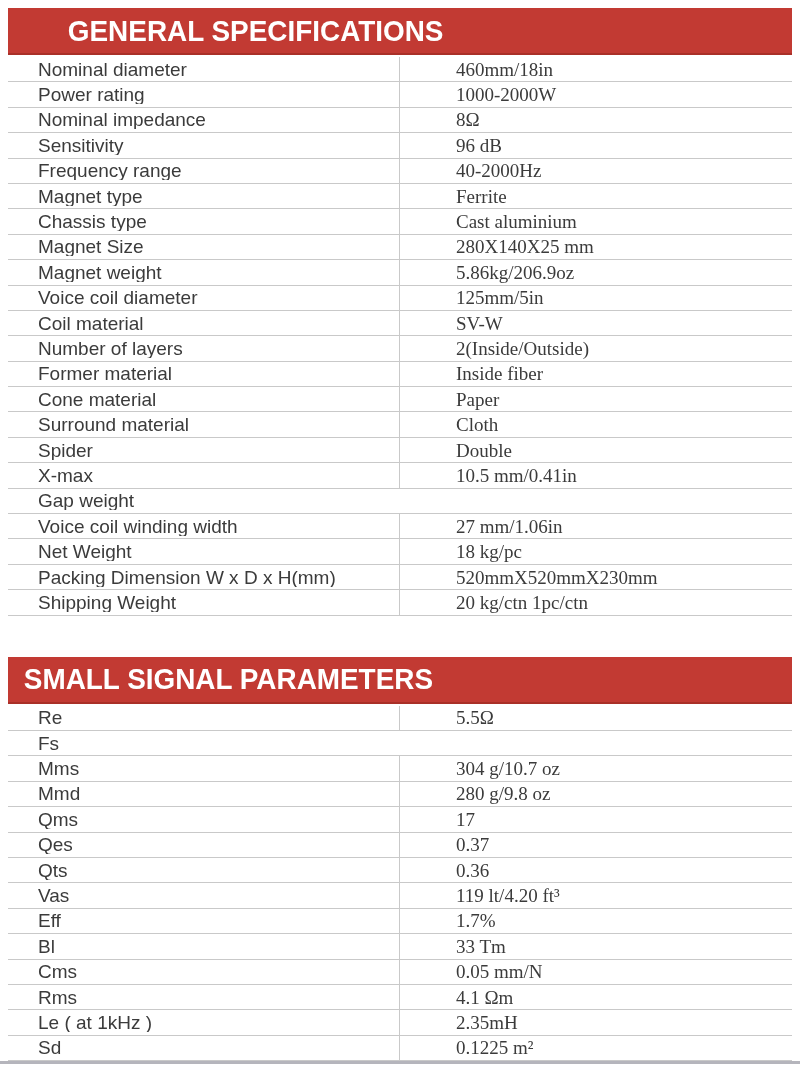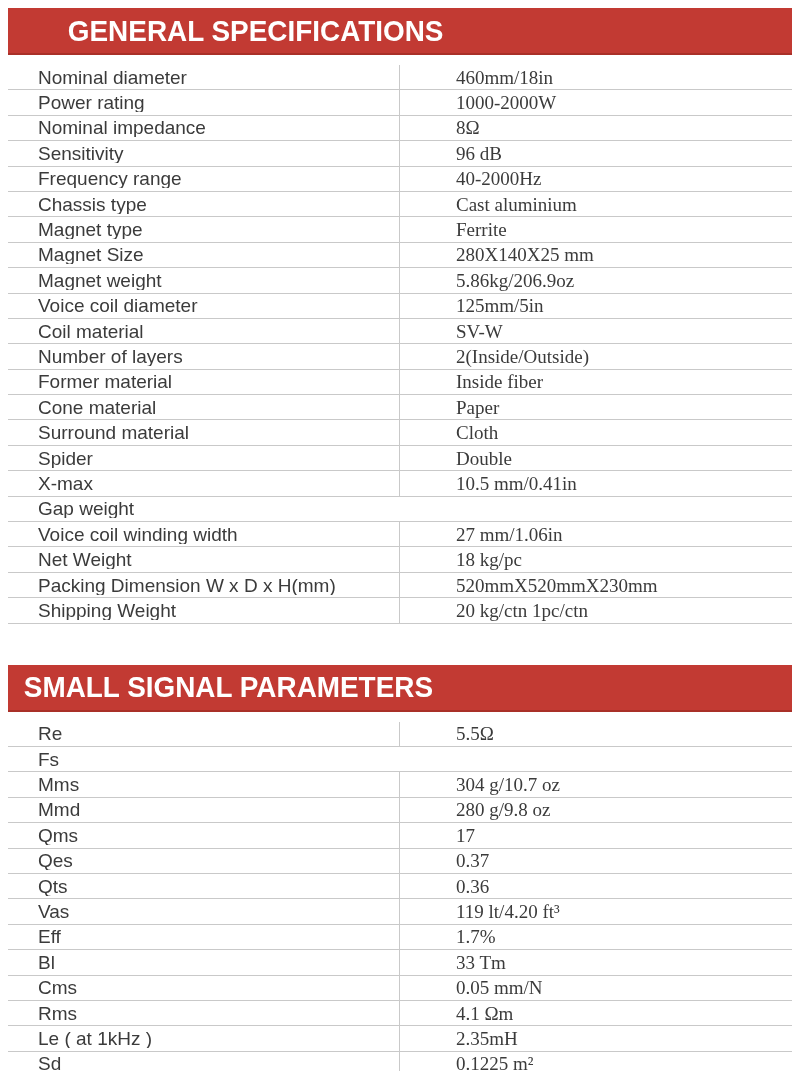--- a/index.html
+++ b/index.html
@@ -32,21 +32,21 @@
     font-weight: bold;
     letter-spacing: 0px;
     padding-left: 17px;
     white-space: nowrap;
     transform: scaleX(0.93);
     transform-origin: left center;
   }
   .banner.first { margin-top: 8px; padding-left: 44px; }
   .banner.second { margin-top: 41px; }
   .spec-table {
-    margin: 8px 8px;
+    margin: 0 8px;
     padding-top: 2px;
   }
   .row {
     display: flex;
     height: 25.4px;
     align-items: center;
     border-bottom: 1px solid var(--line, #c9c9c9);
     box-sizing: border-box;
   }
   .cell {
@@ -101,26 +101,26 @@
       </div>
       <div class="row">
         <div class="cell label">Sensitivity</div>
         <div class="cell value">96 dB</div>
       </div>
       <div class="row">
         <div class="cell label">Frequency range</div>
         <div class="cell value">40-2000Hz</div>
       </div>
       <div class="row">
+        <div class="cell label">Magnet type</div>
+        <div class="cell value">Ferrite</div>
+      </div>
+      <div class="row">
         <div class="cell label">Chassis type</div>
         <div class="cell value">Cast aluminium</div>
-      </div>
-      <div class="row">
-        <div class="cell label">Magnet type</div>
-        <div class="cell value">Ferrite</div>
       </div>
       <div class="row">
         <div class="cell label">Magnet Size</div>
         <div class="cell value">280X140X25 mm</div>
       </div>
       <div class="row">
         <div class="cell label">Magnet weight</div>
         <div class="cell value">5.86kg/206.9oz</div>
       </div>
       <div class="row">

